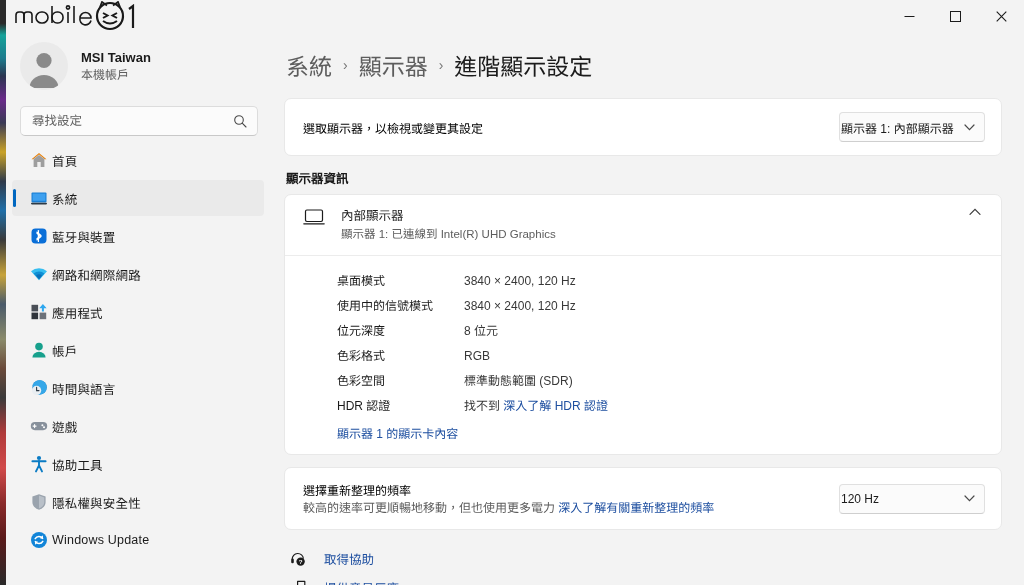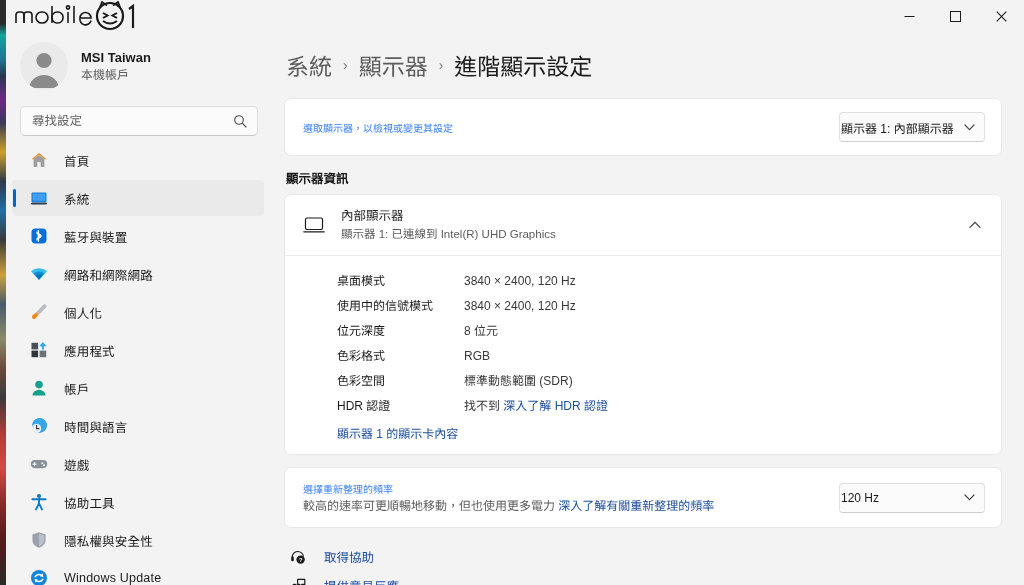--- a/index.html
+++ b/index.html
@@ -102,21 +102,21 @@
     flex: 1; border: 0; outline: 0; background: transparent;
     font-family: inherit; font-size: 12.5px; color: #1b1b1b;
     padding: 0 4px 0 11px;
   }
   .searchbox input::placeholder { color: #636363; }
   .search-ico { padding-right: 10px; display: flex; align-items: center; }
 
   .nav { padding: 2px 8px 0 6px; }
   .nav-item {
     position: relative;
-    display: flex; align-items: center; gap: 16px;
+    display: flex; align-items: center; gap: 4px;
     height: 36px; margin-bottom: 2px;
     padding-left: 18px;
     border-radius: 4px;
     cursor: default;
   }
   .nav-item.active { background: #eaeaea; }
   .nav-item.active::before {
     content: ""; position: absolute; left: 1px; top: 9px;
     width: 3px; height: 18px; border-radius: 2px; background: #0067c0;
   }
@@ -141,21 +141,21 @@
     background: #ffffff;
     border: 1px solid #e8e8e8;
     border-radius: 7px;
     margin-bottom: 12px;
   }
   .card.row {
     display: flex; align-items: center; justify-content: space-between;
     padding: 13px 16px 13px 18px;
     min-height: 52px;
   }
-  .row-title { font-size: 10px; color: #3b82f6; }
+  .row-title { font-size: 12px; color: #000000; }
   .row-sub   { font-size: 12px; color: #5d5d5d; margin-top: 3px; line-height: 15px; }
 
   .dropdown {
     min-width: 146px; height: 30px;
     background: #fbfbfb;
     border: 1px solid #e0e0e0;
     border-bottom-color: #cfcfcf;
     border-radius: 4px;
     display: flex; align-items: center; justify-content: space-between;
     padding: 0 9px 0 1px;
@@ -164,21 +164,21 @@
   }
   .dropdown .chev { color: #4a4a4a; display: flex; }
 
   .section-label {
     font-size: 12.5px; font-weight: 700; color: #1b1b1b;
     margin: 10px 0 7px 2px;
   }
 
   .disp-card { padding: 0; }
   .disp-head {
-    display: flex; align-items: center; gap: 16px;
+    display: flex; align-items: flex-start; gap: 16px;
     padding: 13px 16px 13px 18px;
     border-bottom: 1px solid #ececec;
     min-height: 56px;
   }
   .disp-ico { width: 22px; flex: 0 0 22px; display:flex; align-items:center; justify-content:center; }
   .disp-title { font-size: 12.5px; color: #1b1b1b; line-height: 16px; }
   .disp-sub   { font-size: 11.5px; color: #5d5d5d; line-height: 16px; margin-top: 2px; }
   .disp-chev  { margin-left: auto; color: #3c3c3c; display: flex; padding-right: 4px; }
 
   .disp-body { padding: 13px 16px 12px 52px; }
@@ -327,29 +327,20 @@
             <span class="nav-ico">
               <svg width="18" height="18" viewBox="0 0 18 18">
                 <path d="M1 6.2 A12.5 12.5 0 0 1 17 6.2 L9 15.2 Z" fill="#35bdf0"></path>
                 <path d="M3.6 8.4 A8.6 8.6 0 0 1 14.4 8.4 L9 14.6 Z" fill="#0f8fd4"></path>
                 <path d="M6 10.6 A4.6 4.6 0 0 1 12 10.6 L9 14.2 Z" fill="#0a6fb8"></path>
               </svg>
             </span>
             <span class="nav-label">網路和網際網路</span>
           </div>
 
-          <div class="nav-item">
-            <span class="nav-ico">
-              <svg width="18" height="18" viewBox="0 0 18 18">
-                <path d="M15.6 1.6 a1.8 1.8 0 0 1 .6 2.6 L8.6 12 L6 9.4 L13.4 1.8 a1.8 1.8 0 0 1 2.2 -.2 z" fill="#b8bcc2"></path>
-                <path d="M6 9.4 L8.6 12 L5.6 15.2 a2.2 2.2 0 0 1 -3.2 0 a2.2 2.2 0 0 1 0 -2.8 z" fill="#f08a1e"></path>
-              </svg>
-            </span>
-            <span class="nav-label">個人化</span>
-          </div>
 
           <div class="nav-item">
             <span class="nav-ico">
               <svg width="18" height="18" viewBox="0 0 18 18">
                 <rect x="1.5" y="1.8" width="6.6" height="6.6" fill="#4a4f57"></rect>
                 <rect x="1.5" y="9.6" width="6.6" height="6.6" fill="#2f343b"></rect>
                 <rect x="9.6" y="9.6" width="6.6" height="6.6" fill="#6b7179"></rect>
                 <path d="M12.9 1 L16.6 5.2 L13.9 5.2 L13.9 8.4 L11.9 8.4 L11.9 5.2 L9.2 5.2 Z" fill="#2ea7ef"></path>
               </svg>
             </span>

